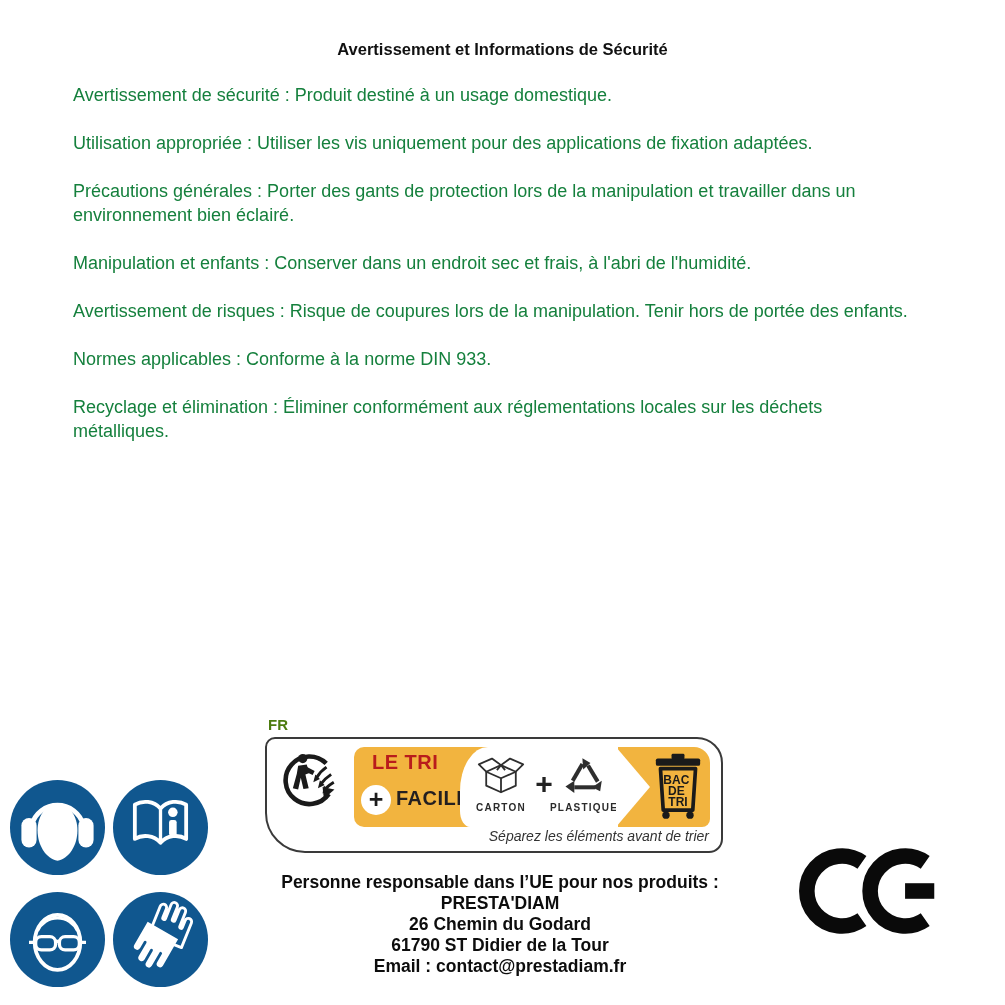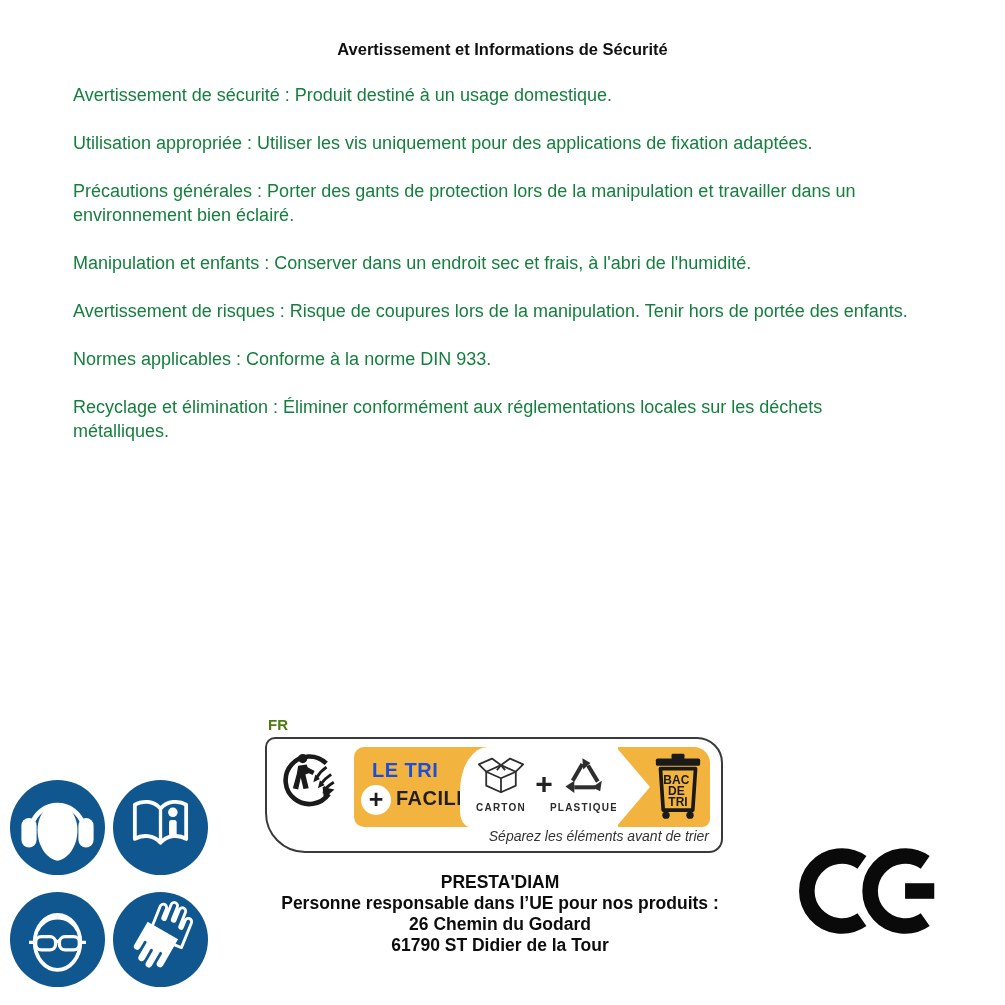--- a/index.html
+++ b/index.html
@@ -21,21 +21,21 @@
   .sign svg{display:block;width:100%;height:100%;}
 
   
   .fr-label{position:absolute;left:268px;top:716px;font-size:15px;font-weight:bold;color:#4d7c0f;}
   .triman-banner{position:absolute;left:265px;top:737px;width:458px;height:116px;background:#fff;
                  border:2px solid #3a3a3a;box-sizing:border-box;
                  border-radius:10px 26px 14px 40px;}
   .triman-svg{position:absolute;left:12px;top:7px;width:66px;height:66px;}
   .band{position:absolute;left:87px;top:8px;width:356px;height:80px;background:#F2B43F;
         border-radius:10px 16px 8px 10px;}
-  .letri{position:absolute;left:18px;top:12px;font-size:20px;font-weight:900;color:#1d4ed8;letter-spacing:0.5px;}
+  .letri{position:absolute;left:18px;top:4px;font-size:20px;font-weight:900;color:#b91c1c;letter-spacing:0.5px;}
   .plus-circle{position:absolute;left:7px;top:38px;width:30px;height:30px;background:#fff;border-radius:50%;
                text-align:center;font-size:25px;line-height:29px;font-weight:900;color:#1c1c1c;}
   .facile{position:absolute;left:42px;top:40px;font-size:20px;font-weight:900;color:#231f20;letter-spacing:0.5px;}
   .panel{position:absolute;left:106px;top:0;width:158px;height:80px;background:#fff;
          border-top-left-radius:28px 44px;border-bottom-left-radius:10px 16px;}
   .panel-tip{position:absolute;left:262px;top:0;width:0;height:0;
              border-top:40px solid transparent;border-bottom:40px solid transparent;border-left:34px solid #fff;}
   .carton-svg{position:absolute;left:12px;top:5px;width:58px;height:46px;}
   .recycle-svg{position:absolute;left:98px;top:8px;width:52px;height:42px;}
   .mat-label{position:absolute;top:55px;font-size:10px;font-weight:bold;color:#2b2b2b;
@@ -182,24 +182,25 @@
           <tspan x="26" y="45">DE</tspan>
           <tspan x="26" y="57">TRI</tspan>
         </text>
       </svg>
     </div>
 
     <div class="tagline">Séparez les éléments avant de trier</div>
   </div>
 
   <div class="address">
+    <div>Personne responsable dans l’UE pour nos produits :</div>
     <div>PRESTA'DIAM</div>
-    <div>Personne responsable dans l’UE pour nos produits :</div>
     <div>26 Chemin du Godard</div>
     <div>61790 ST Didier de la Tour</div>
+    <div>Email : contact@prestadiam.fr</div>
   </div>
 
   <svg class="ce-svg" viewBox="0 0 150 100">
     <g fill="none" stroke="#0a0a0a" stroke-width="16">
       <path d="M65.7,20.5 A36,36 0 1 0 65.7,79.5"></path>
       <path d="M130.7,20.5 A36,36 0 1 0 130.7,79.5"></path>
       <path d="M110,50 L140,50"></path>
     </g>
   </svg>
 

